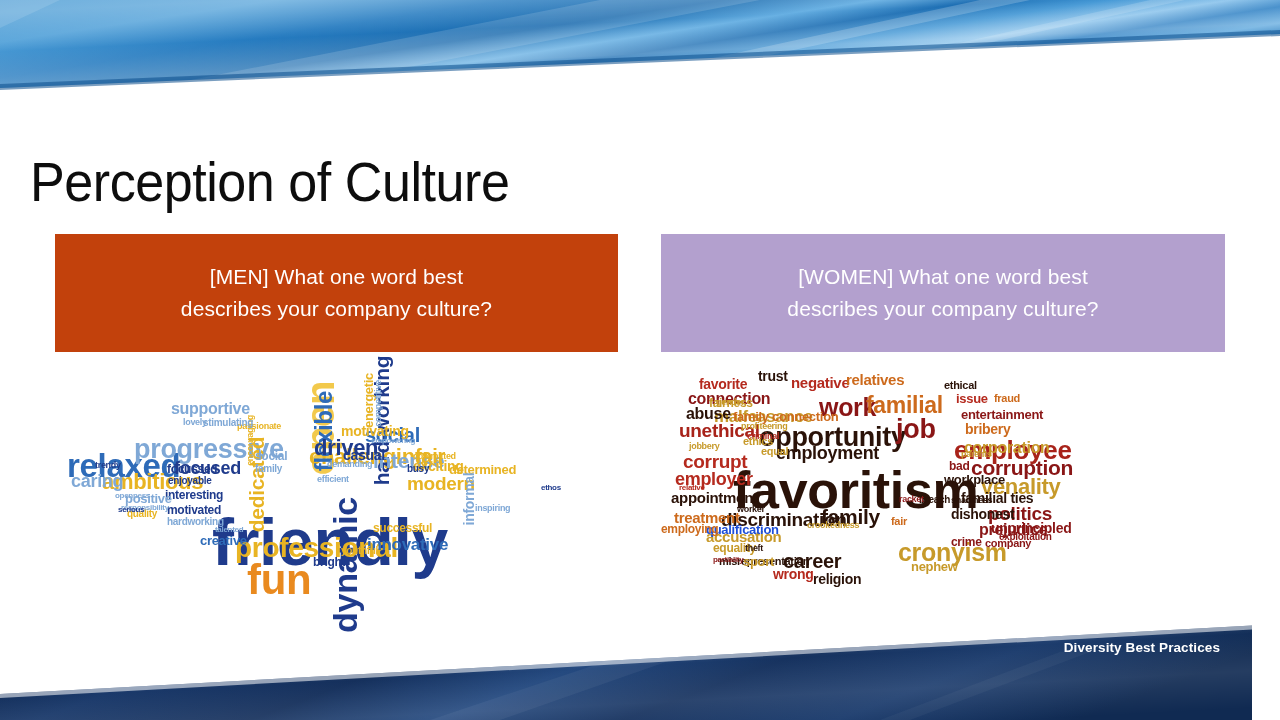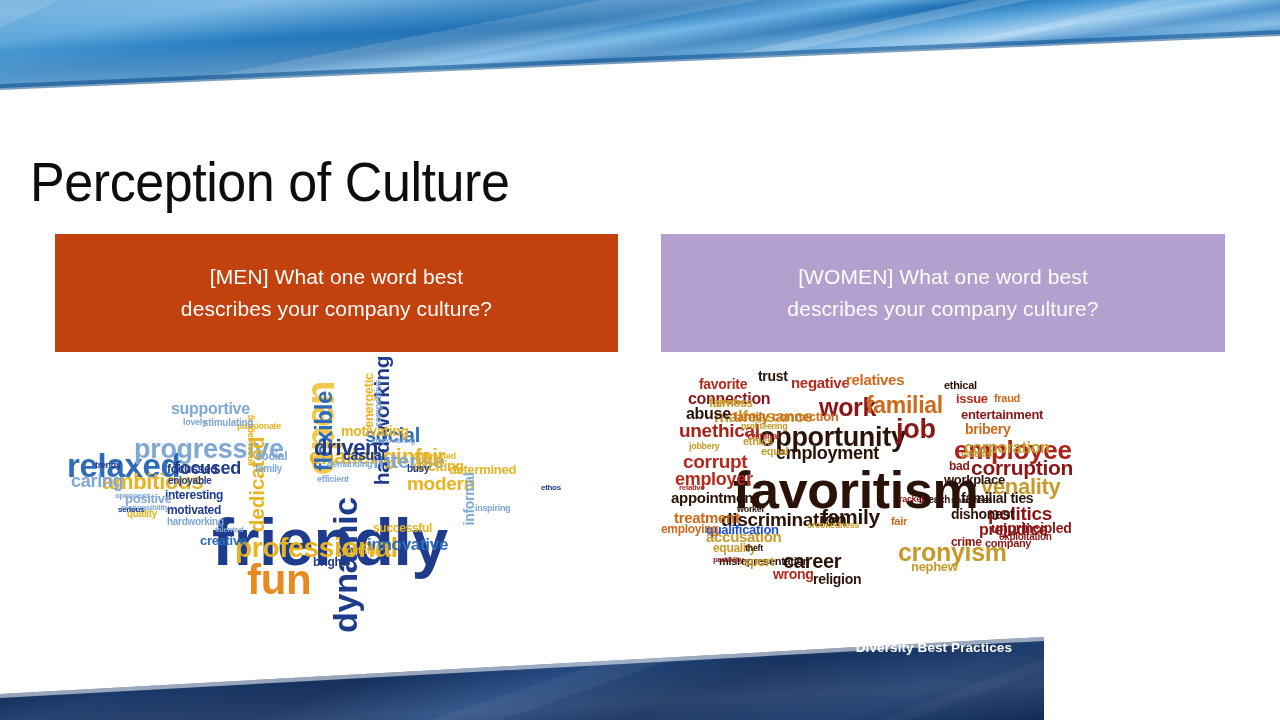--- a/index.html
+++ b/index.html
@@ -91,21 +91,21 @@
   }
   .cloud .w.vert {
     transform: rotate(-90deg);
   }
 
   
   .footer {
     position: absolute;
     left: 0;
     bottom: 0;
-    width: 1044px;
+    width: 1252px;
     height: 110px;
     overflow: hidden;
   }
   .footer svg { display: block; }
   .footer-brand {
     position: absolute;
     right: 32px;
     top: 30px;
     color: #ffffff;
     font-size: 13.5px;

